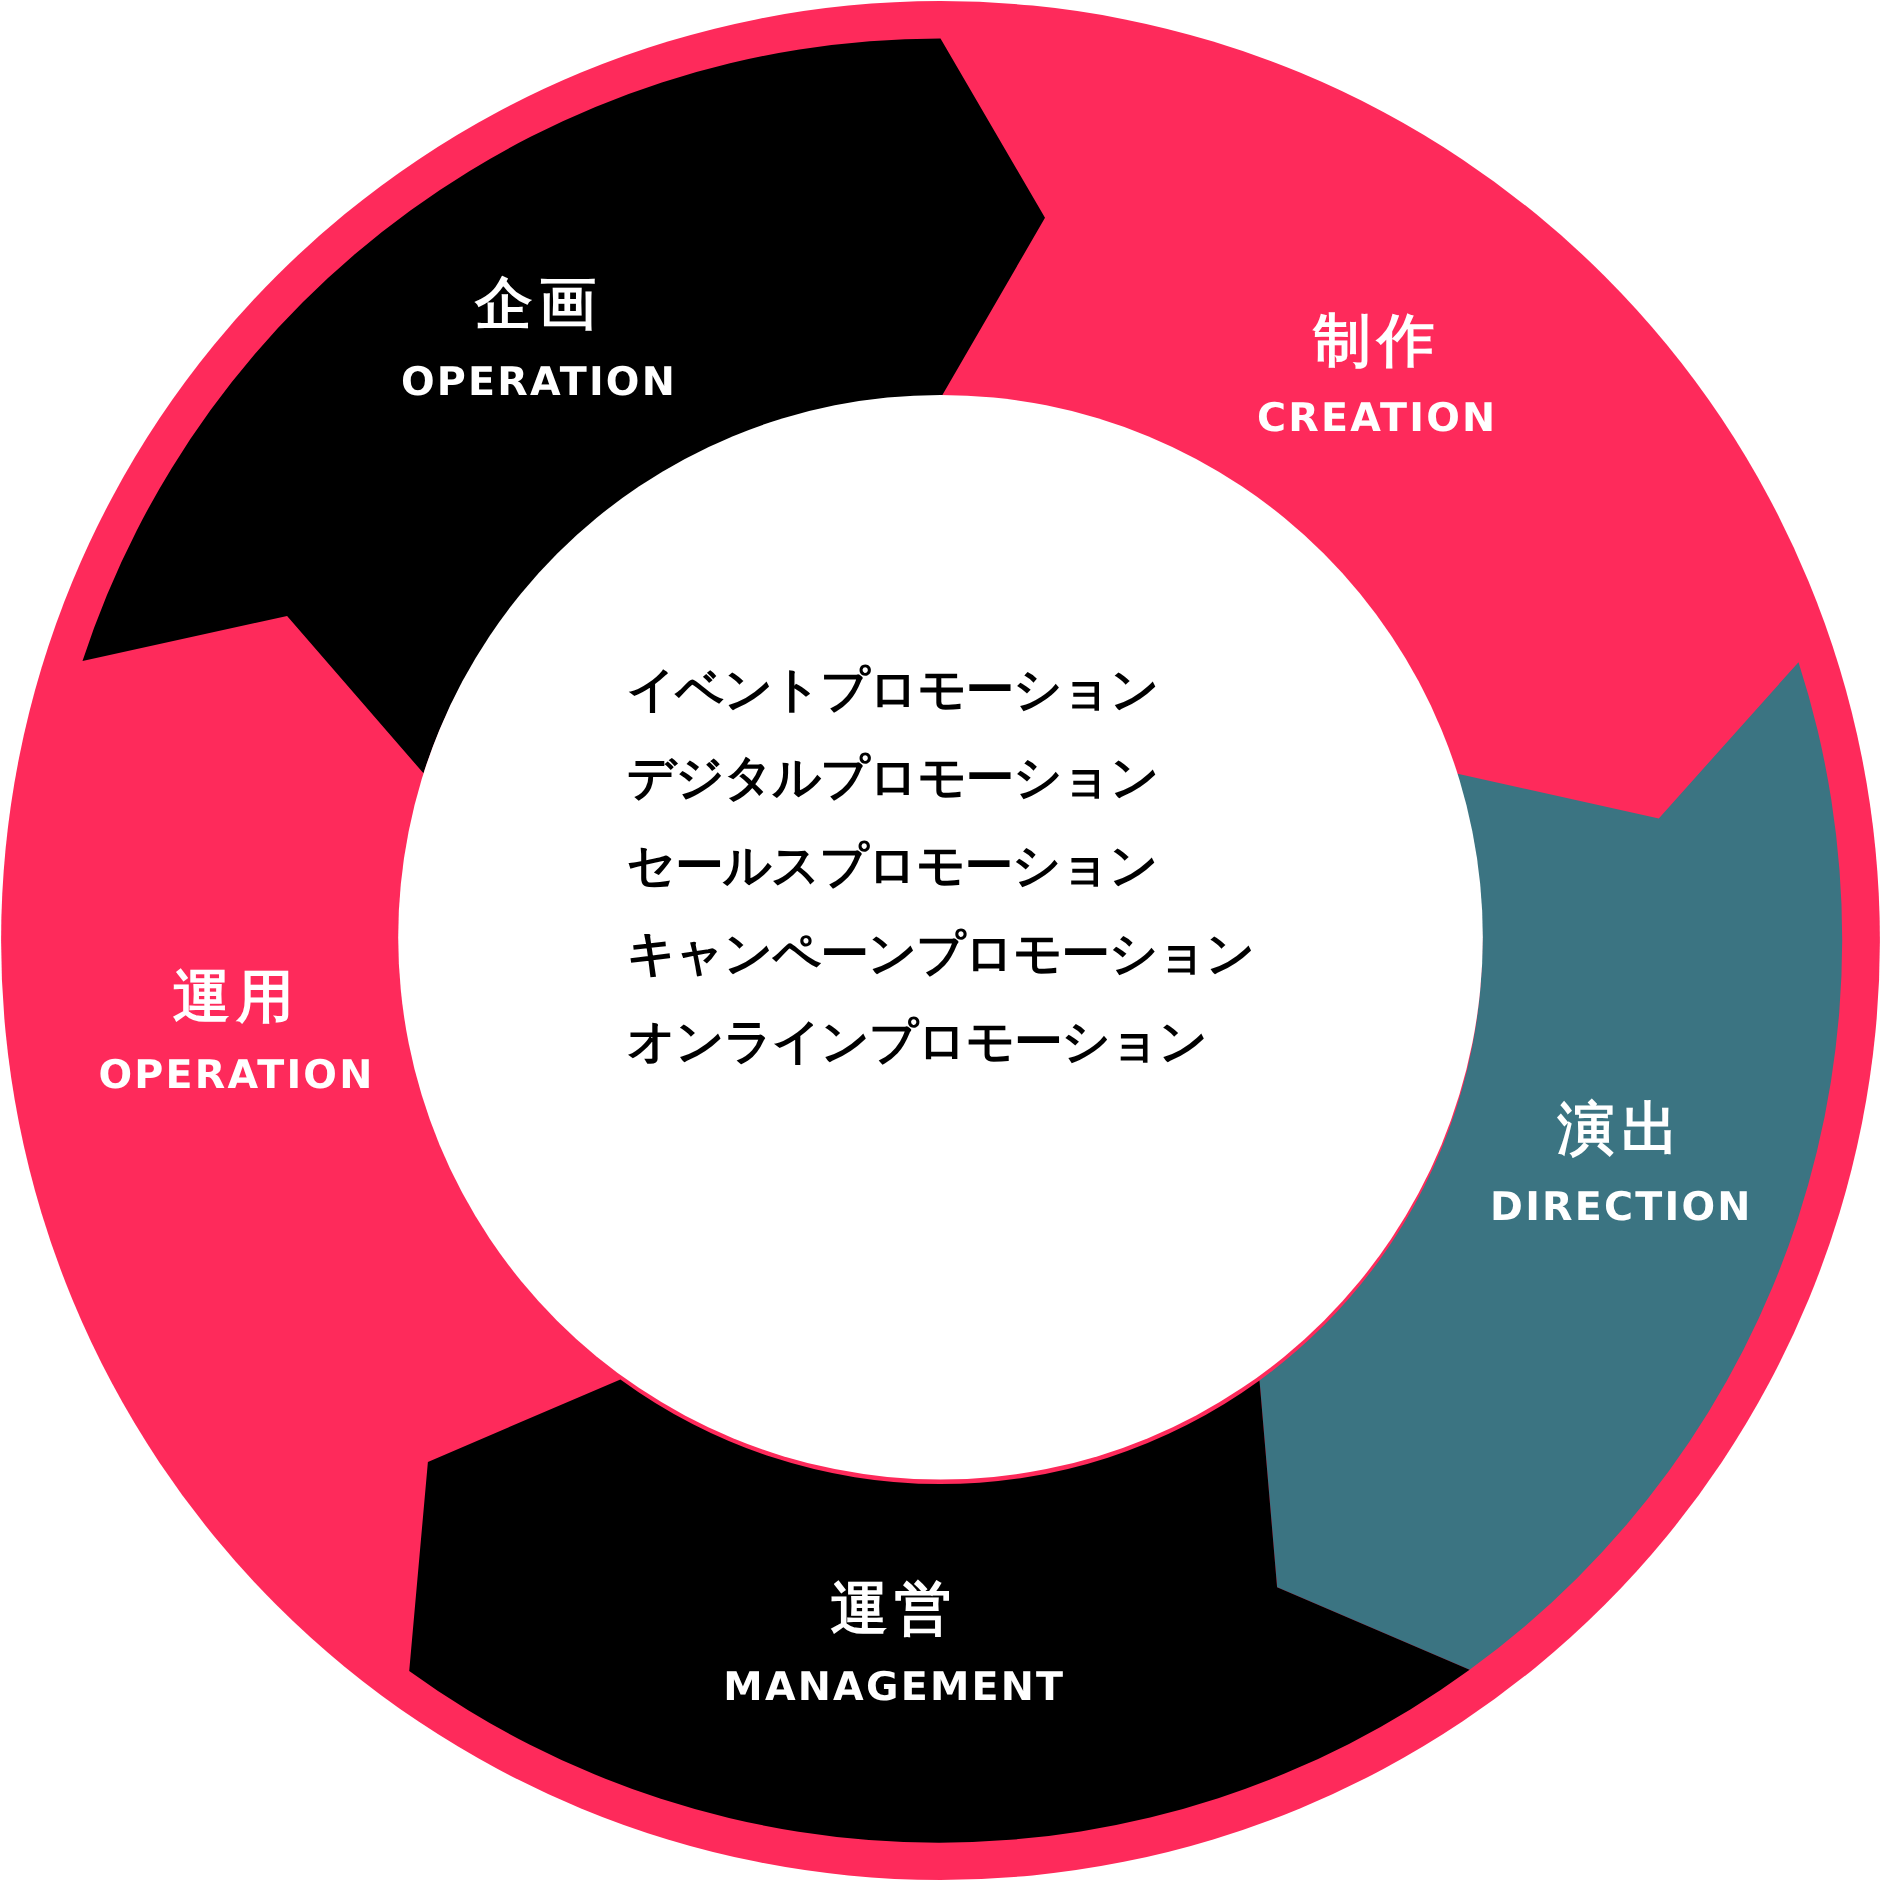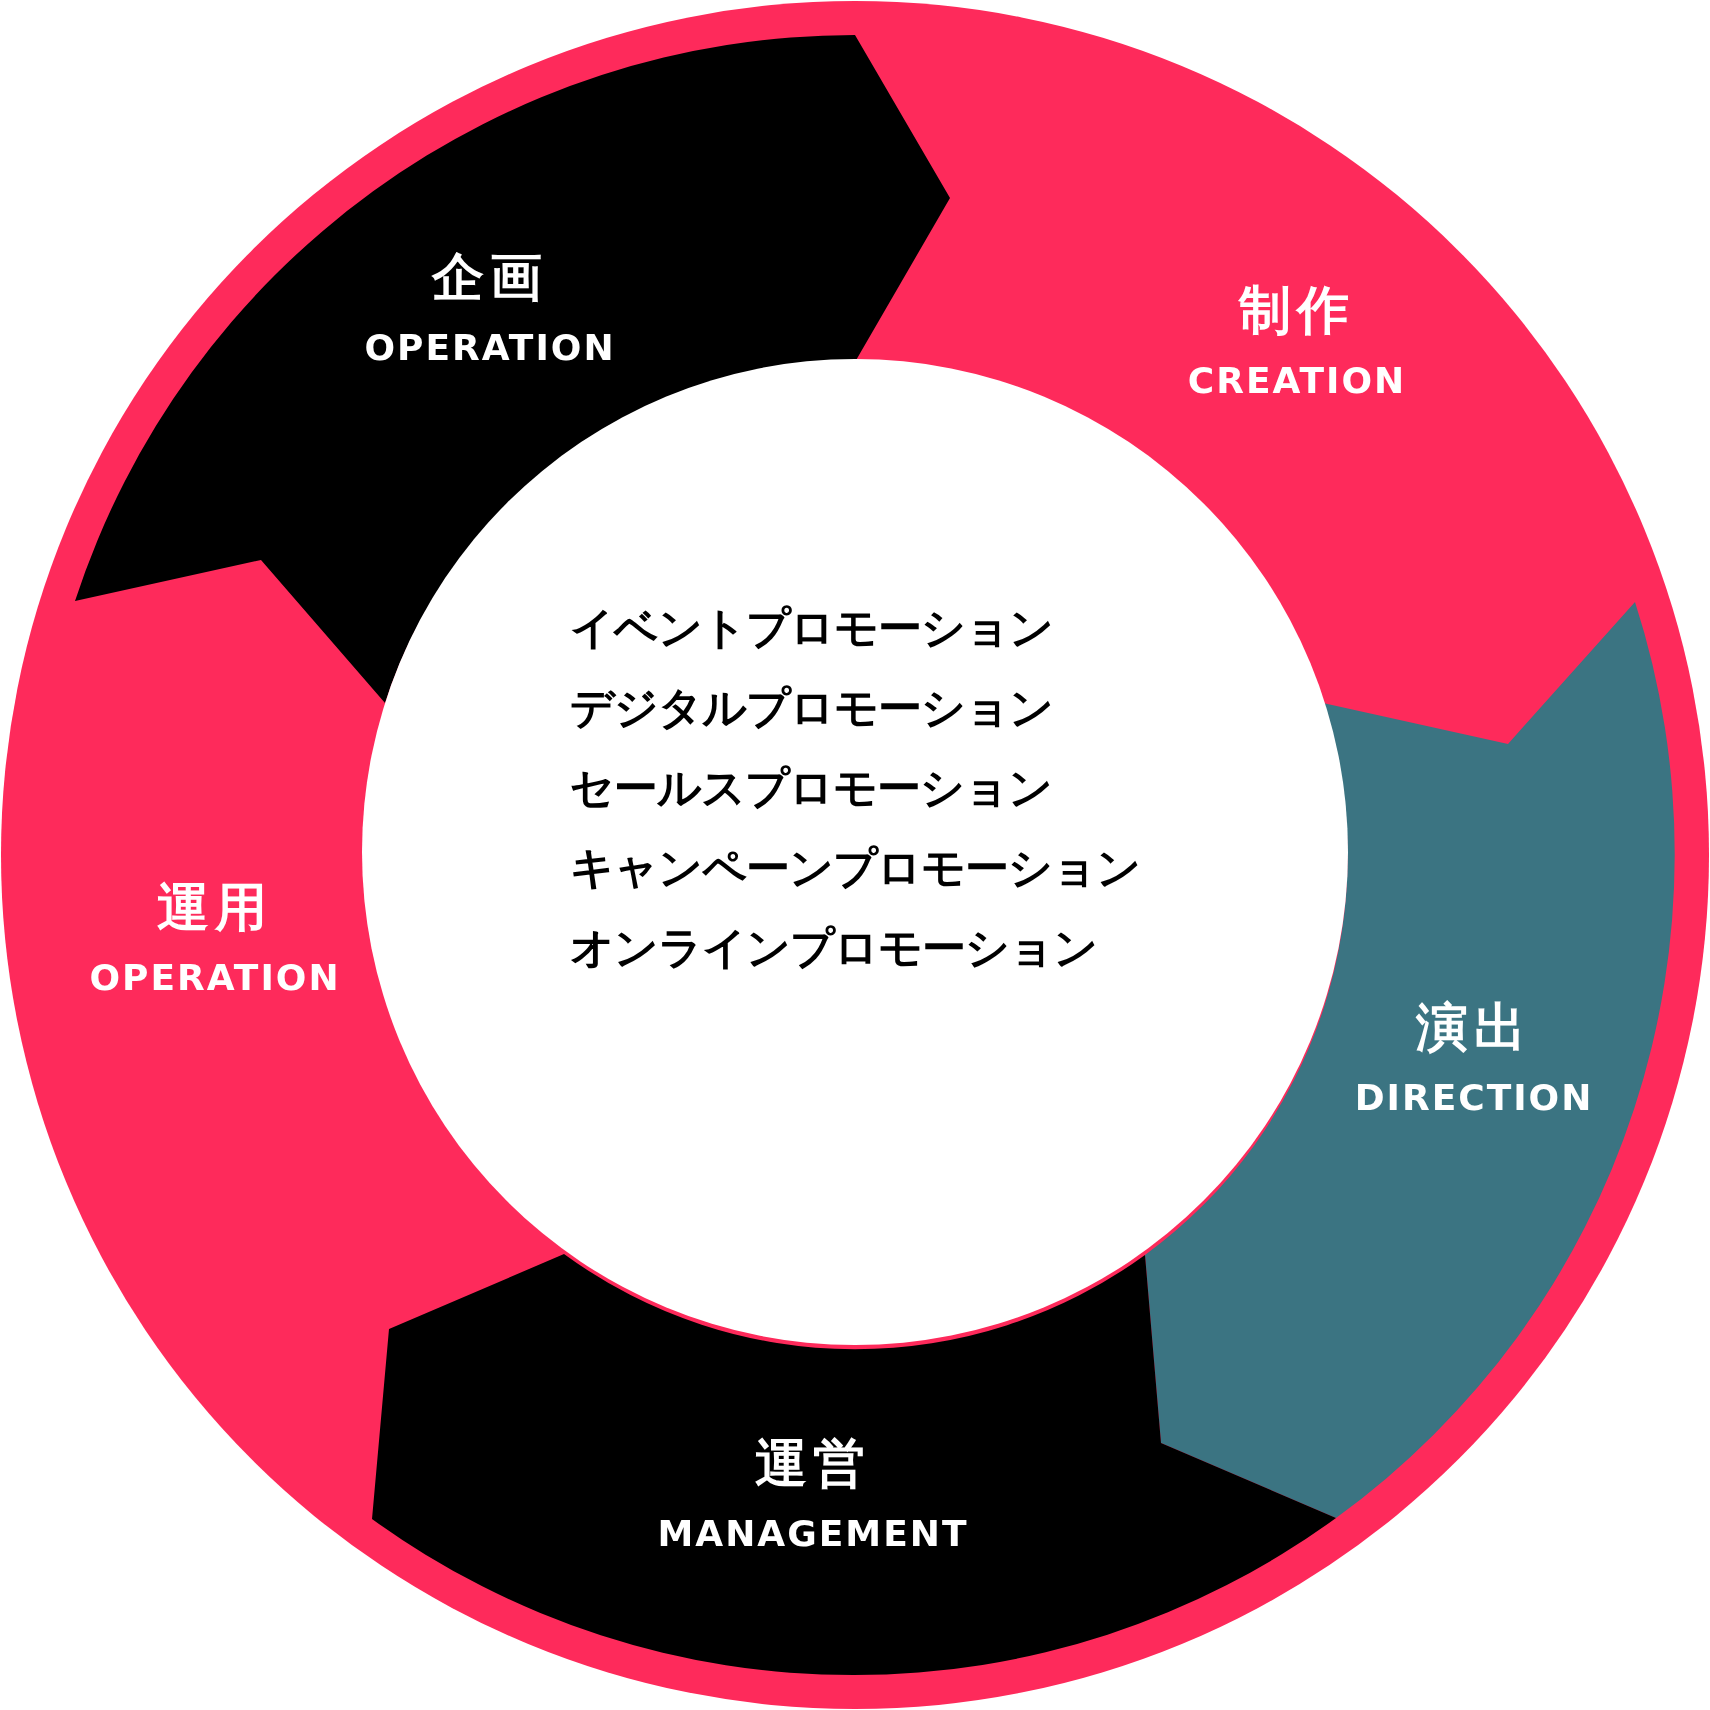--- a/index.html
+++ b/index.html
@@ -44,21 +44,21 @@
            Z" fill="#000000"></path>
 
   <circle cx="855" cy="852" r="493" fill="#FFFFFF"></circle>
 </svg>
 
 <div class="seg-label" style="left:490px; top:232px;">
   <span class="jp">企画</span>
   <span class="en">OPERATION</span>
 </div>
 
-<div class="seg-label" style="left:1252px; top:265px;margin-left:45px;">
+<div class="seg-label" style="left:1252px; top:265px;">
   <span class="jp">制作</span>
   <span class="en">CREATION</span>
 </div>
 
 <div class="seg-label" style="left:1474px; top:982px;">
   <span class="jp">演出</span>
   <span class="en">DIRECTION</span>
 </div>
 
 <div class="seg-label" style="left:813px; top:1418px;">

